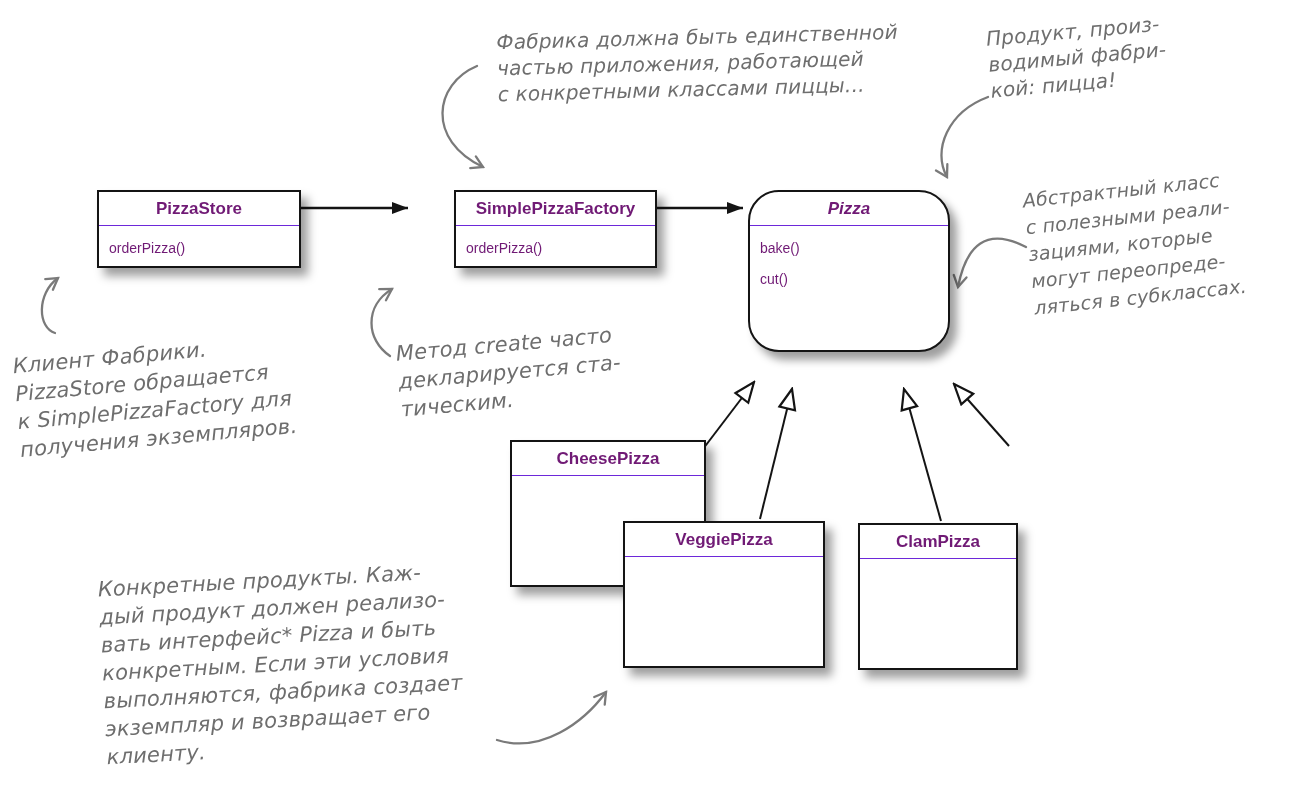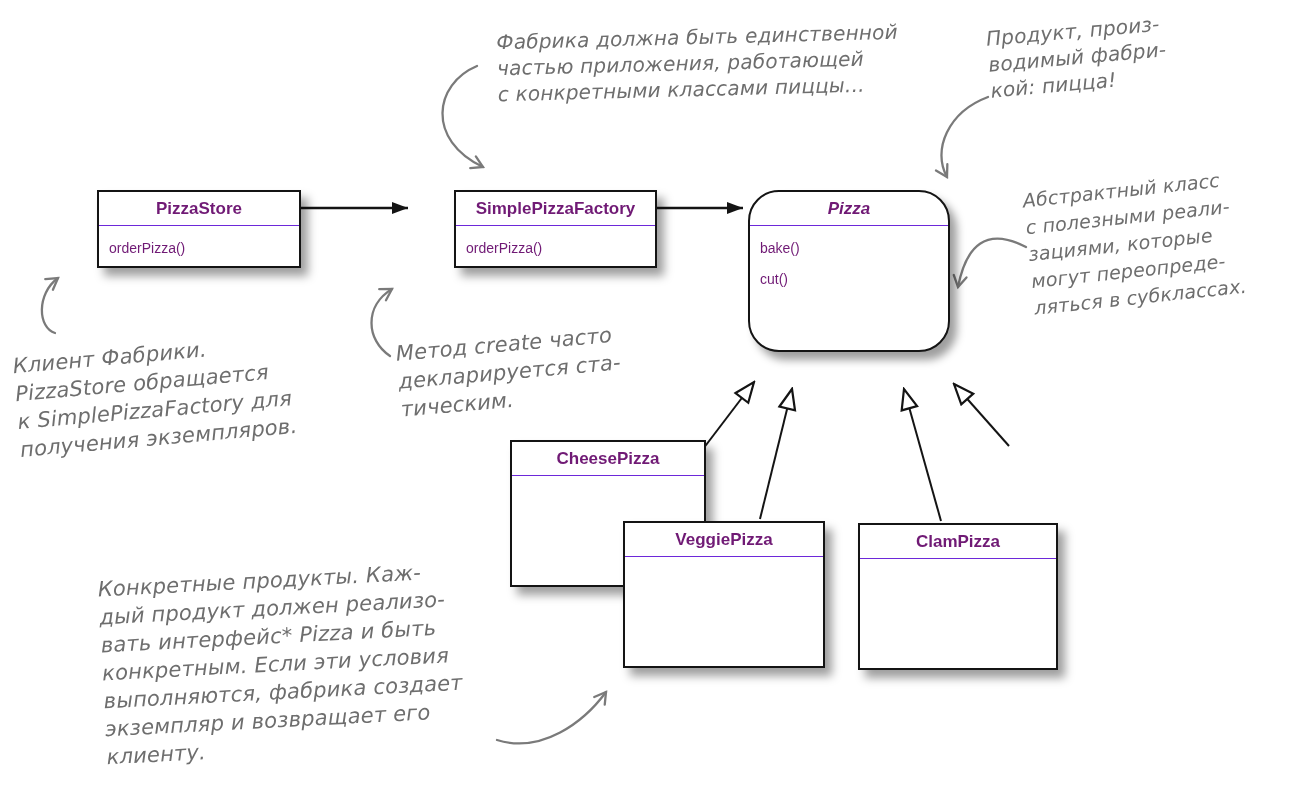--- a/index.html
+++ b/index.html
@@ -21,21 +21,21 @@
   .uml-header.italic{font-style:italic;}
   .uml-body{padding:7px 0 0 10px;}
   .uml-method{font-size:14px;color:#701a75;line-height:31px;white-space:nowrap;}
   
   .b-pizzastore{left:97px;top:190px;width:204px;height:78px;}
   .b-factory{left:413px;top:190px;width:203px;height:78px;margin-left:41px;}
   .b-pizza{left:748px;top:190px;width:202px;height:162px;border-radius:31px;}
   .b-cheese{left:510px;top:428px;width:196px;height:147px;margin-top:12px;}
   .b-veggie{left:623px;top:521px;width:202px;height:147px;z-index:3;}
   .b-pepperoni{left:976px;top:447px;width:200px;height:147px;}
-  .b-clam{left:858px;top:523px;width:200px;height:147px;z-index:3;}
+  .b-clam{left:858px;top:523px;width:160px;height:147px;z-index:3;}
   
   #arrows{position:absolute;left:0;top:0;z-index:1;}
   .assoc{stroke:#141414;stroke-width:2.6;fill:none;}
   .inherit{stroke:#141414;stroke-width:2;fill:none;}
   .hand{stroke:#7a7a7a;stroke-width:2.3;fill:none;stroke-linecap:round;}
   
   .ann{
     position:absolute;z-index:4;color:#6e6e6e;
     font-family:"DejaVu Sans",sans-serif;font-style:italic;
     letter-spacing:.2px;white-space:nowrap;

